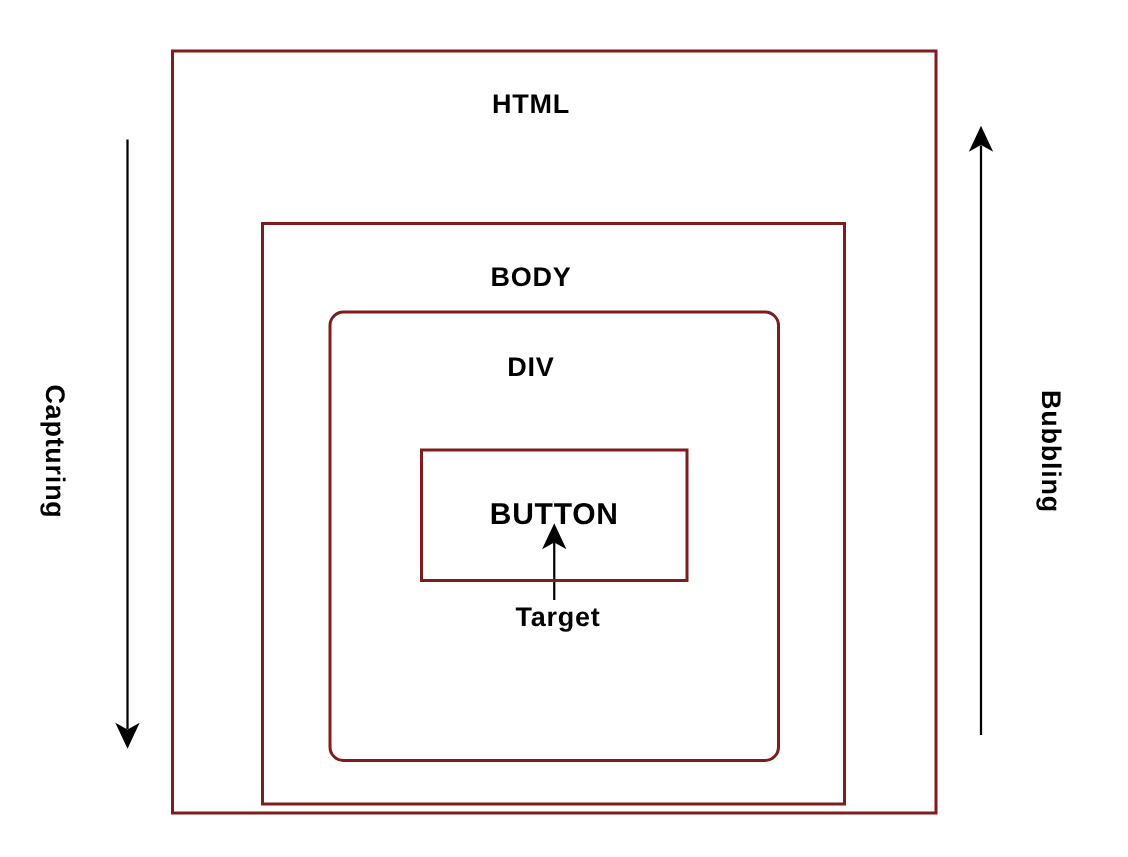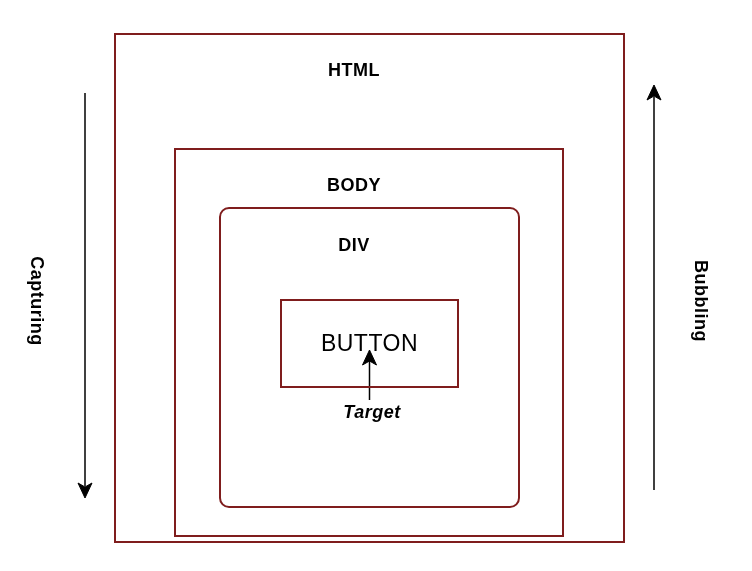--- a/index.html
+++ b/index.html
@@ -41,22 +41,22 @@
   .box-div { left: 43px; top: 57px; width: 301px; height: 301px; border-radius: 10px; }
   .label-div { left: 133px; top: 36px; }
   
   .box-button {
     left: 59px; top: 90px; width: 179px; height: 89px;
     display: flex; align-items: center; justify-content: center;
   }
   .label-button {
     position: static;
     transform: none;
-    font-size: 23px;
-    font-weight: normal;
+    font-size: 20px;
+    font-weight: bold;
     letter-spacing: 0.5px;
   }
   .side-label {
     position: absolute;
     font-size: 18px;
     font-weight: bold;
     letter-spacing: 0.5px;
     white-space: nowrap;
     color: #000000;
   }
@@ -69,21 +69,20 @@
     transform: translate(-50%, -50%) rotate(90deg);
   }
   .label-target {
     position: absolute;
     left: 372px; top: 412px;
     transform: translate(-50%, -50%);
     font-size: 18px;
     font-weight: bold;
     letter-spacing: 0.5px;
     white-space: nowrap;
-    font-style: italic;
   }
   .arrow-layer {
     position: absolute;
     left: 0; top: 0;
     width: 752px; height: 571px;
     pointer-events: none;
   }
 </style>
 </head>
 <body>

